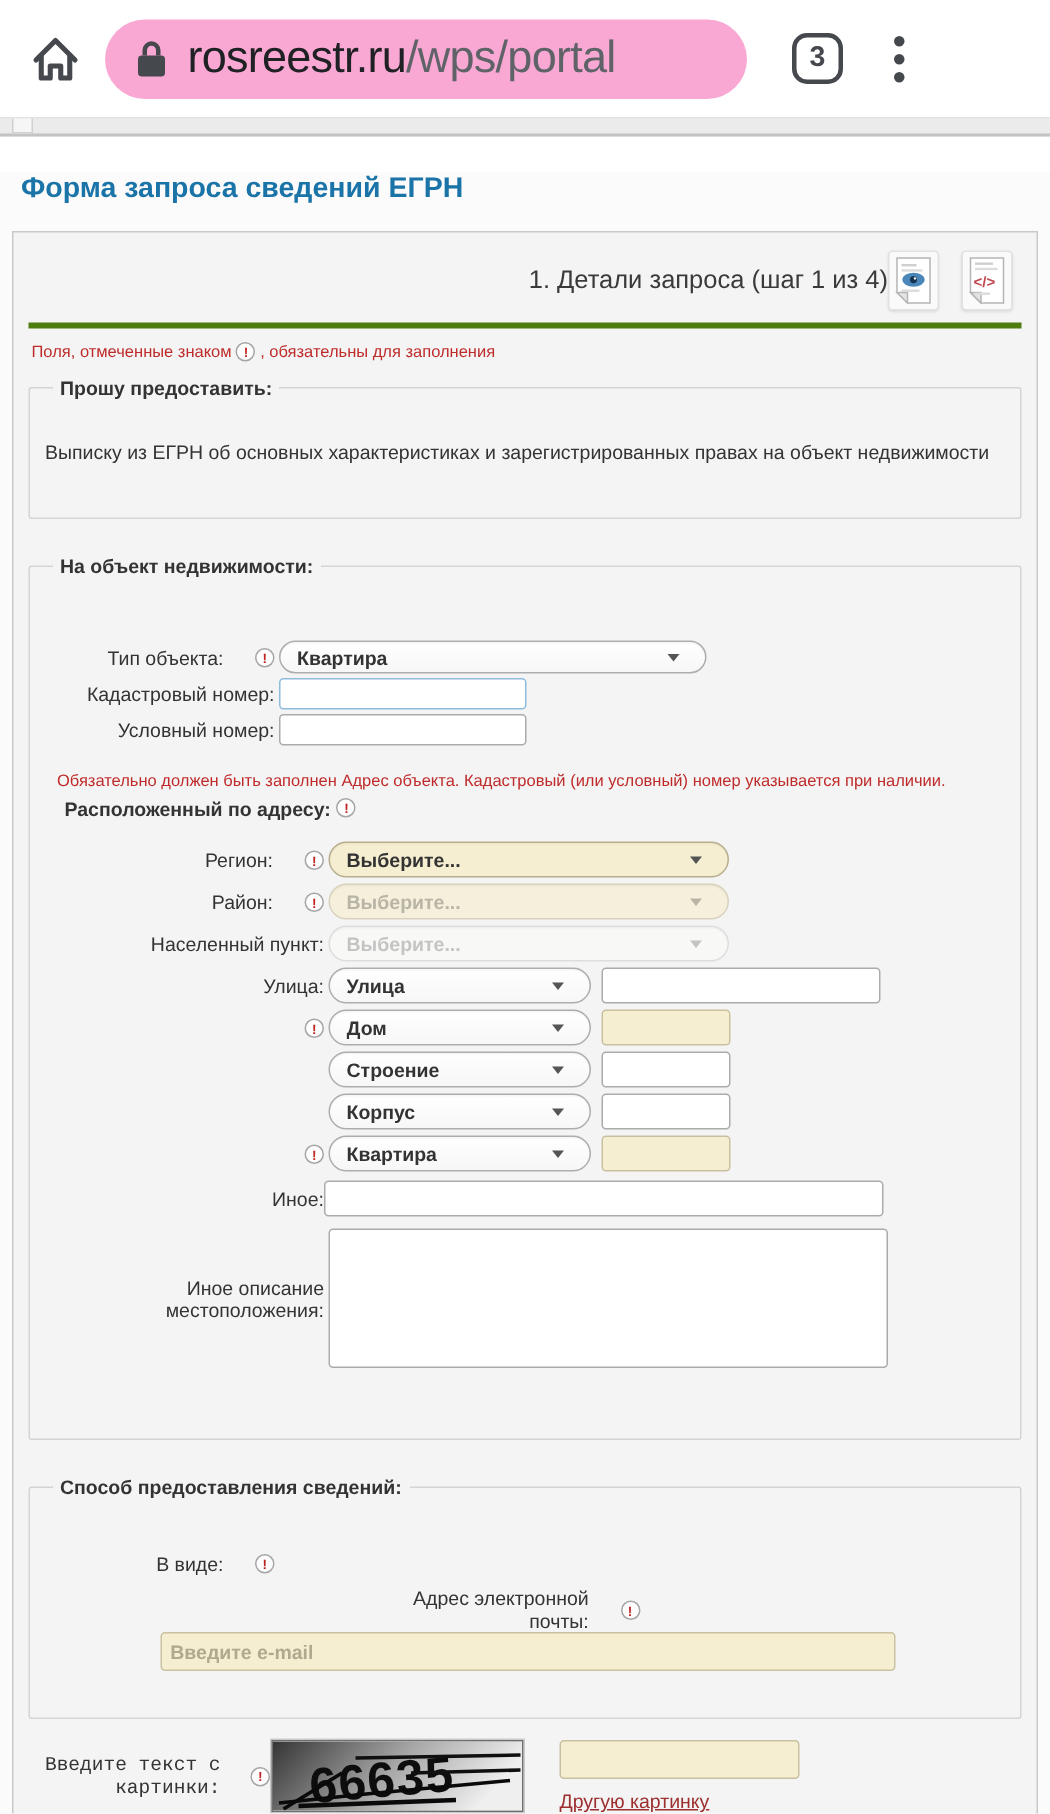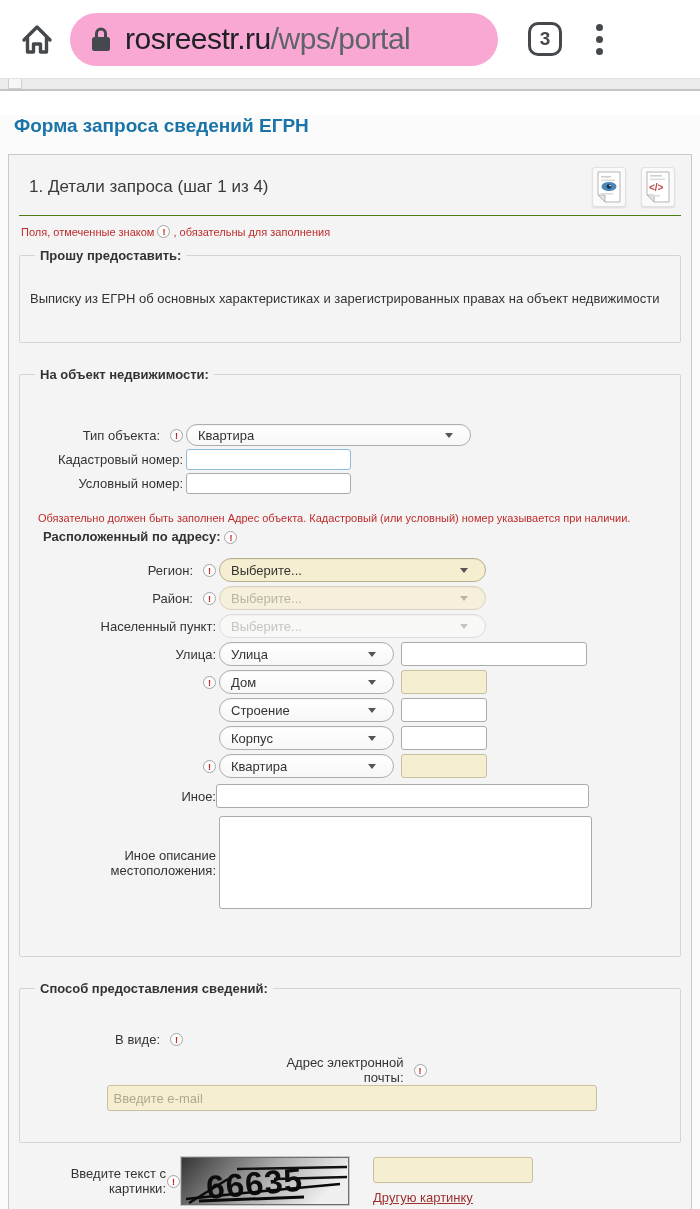--- a/index.html
+++ b/index.html
@@ -19,59 +19,59 @@
   .url-path { color:#5f6368; }
   .tab-box { margin-left:30px; flex:none; width:34px; height:34px; border:3.5px solid #45494d; border-radius:10px; display:flex; align-items:center; justify-content:center; font-size:19px; font-weight:bold; color:#45494d; }
   .menu-dots { margin-left:30px; flex:none; display:flex; flex-direction:column; gap:5px; padding:4px; }
   .menu-dots i { width:7px; height:7px; border-radius:50%; background:#45494d; }
   .page-strip { height:13px; background:#ebebeb; border-top:1px solid #e3e3e3; border-bottom:2px solid #c3c3c3; position:relative; }
   .page-strip .notch { position:absolute; left:8px; top:0; width:14px; height:10px; background:#f6f6f6; border:1px solid #cfcfcf; border-top:none; }
   
   .content { background:#fbfbfb; padding-bottom:14px; min-height:1118px; }
   .page-title { margin:24px 0 0 14px; font-size:19px; font-weight:bold; color:#1a74a8; }
   .panel { margin:17px 8px 0; background:#f4f4f4; border:1px solid #c9c9c9; padding:0 10px 18px; }
-  .panel-header { display:flex; justify-content:space-between; align-items:center; padding:12px 6px 8px 10px; border-bottom:1px solid #4d7c0f; }
+  .panel-header { display:flex; justify-content:flex-end; align-items:center; padding:12px 6px 8px 10px; border-bottom:4px solid #4d7c0f; }
   .step-title { font-size:17px; color:#3a3a3a; }
   .header-icons { display:flex; gap:15px; }
   .icon-card { width:34px; height:40px; background:#fafafa; border:1px solid #e1e1e1; border-radius:3px; display:flex; align-items:center; justify-content:center; box-shadow:0 1px 2px rgba(0,0,0,.10); cursor:pointer; }
   .required-note { margin:9px 0 0 2px; font-size:11px; color:#bf2b2b; display:flex; align-items:center; gap:3px; }
   
   fieldset { border:1px solid #d4d4d4; border-radius:2px; background:transparent; }
   legend { font-size:13px; font-weight:bold; color:#333; padding:0 5px; margin-left:5px; }
   .fs-request { margin-top:10px; padding:28px 10px 36px; }
   .fs-request-text { font-size:13px; color:#333; }
   .fs-object { margin-top:24px; padding:42px 10px 44px; }
   .fs-delivery { margin-top:24px; padding:36px 10px 28px; }
   .frow { display:flex; align-items:center; margin-bottom:3px; }
-  .lblwrap { display:flex; justify-content:flex-end; align-items:center; gap:10px; font-size:13px; color:#333; flex:none; text-align:right; flex-wrap:wrap; }
+  .lblwrap { display:flex; justify-content:flex-end; align-items:center; gap:21px; font-size:13px; color:#333; flex:none; text-align:right; flex-wrap:wrap; }
   .w-obj { width:153px; }
   .w-addr { width:186px; }
   .req-ic { width:13px; height:13px; border-radius:50%; border:1px solid #a5a5a5; background:#fdfdfd; color:#c02222; font-size:9px; font-weight:bold; line-height:12px; text-align:center; flex:none; }
-  .ctl { margin-left:3px; }
+  .ctl { margin-left:3px;font-weight:bold; }
   .sel { height:24px; border:1px solid #adadad; border-radius:13px; background:linear-gradient(#ffffff,#f7f7f7); display:flex; align-items:center; padding:0 8px 0 11px; font-size:13px; color:#333; cursor:pointer; box-shadow:inset 0 1px 1px rgba(0,0,0,.04); }
   .sel-text { flex:1; white-space:nowrap; overflow:hidden; }
   .sel-arrow { flex:none; width:0; height:0; border-left:4px solid transparent; border-right:4px solid transparent; border-top:5px solid #555; margin:0 9px 0 6px; }
   .sel.beige { background:#f5eed1; border-color:#b7ae8e; }
   .sel.dis-beige { background:#f5efdc; border-color:#d8d2bd; color:#b9b5a6; cursor:default; }
   .sel.dis-beige .sel-arrow { border-top-color:#b9b5a6; }
   .sel.dis-gray { background:#f8f8f6; border-color:#dddddd; color:#c4c4c4; cursor:default; }
   .sel.dis-gray .sel-arrow { border-top-color:#c4c4c4; }
   .tin { height:21px; border:1px solid #ababab; border-radius:3px; background:#fff; font-size:13px; padding:0 6px; color:#333; font-family:"Liberation Sans", sans-serif; }
   .tin.h26 { height:26px; }
   .tin.blue { border-color:#8fbcdd; }
   .tin.beige { background:#f5eed1; border-color:#c9c09f; }
   .tin.beige::placeholder { color:#aea98f; }
   .warning { font-size:11px; color:#bf2b2b; margin:18px 0 5px 8px; }
-  .addr-title { display:flex; align-items:flex-end; gap:4px; font-size:13px; font-weight:bold; color:#333; margin:0 0 14px 13px; }
+  .addr-title { display:flex; align-items:flex-start; gap:4px; font-size:13px; font-weight:bold; color:#333; margin:0 0 14px 13px; }
   .street-row { margin-bottom:4px; }
   textarea.tarea { width:373px; height:93px; border:1px solid #ababab; border-radius:3px; background:#fff; resize:none; font-family:"Liberation Sans", sans-serif; font-size:13px; padding:4px 6px; }
   .row-top { align-items:flex-start; }
   
   .captcha-row { display:flex; margin-top:14px; align-items:flex-start; }
-  .captcha-lbl { width:161px; height:48px; display:flex; align-items:center; justify-content:space-between; gap:1px; font-size:13px; color:#333; text-align:right; }
+  .captcha-lbl { width:161px; height:48px; display:flex; align-items:center; justify-content:space-between; gap:20px; font-size:13px; color:#333; text-align:right;font-family:Liberation Mono, monospace; }
   .captcha-box { margin-left:1px; width:168px; height:48px; border:1px solid #6e6e6e; box-shadow:0 0 0 1px #c9c9c9; flex:none; }
   .captcha-right { margin-left:24px; display:flex; flex-direction:column; }
   .refresh-link { font-size:13px; color:#9d2f2f; text-decoration:underline; margin-top:7px; cursor:pointer; }
   .divider { border-top:1px solid #d2d2d2; margin:18px 0 0 30px; }
 </style>
 </head>
 <body>
 
 <div class="browser-bar">
   <div class="home-btn">

